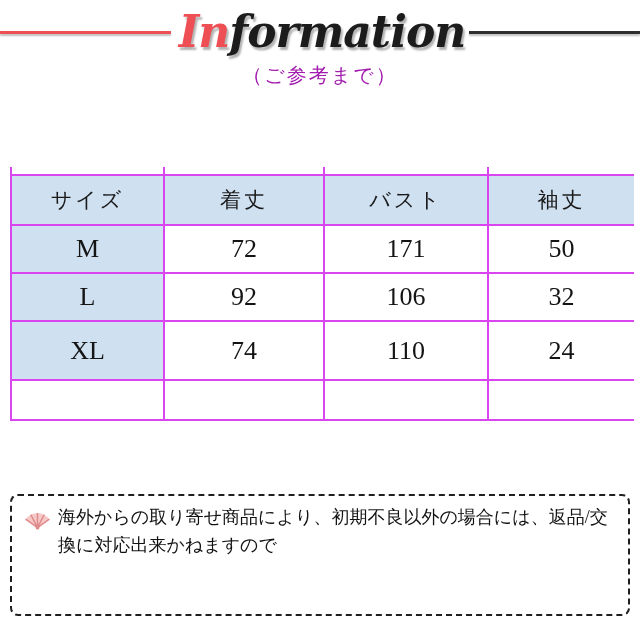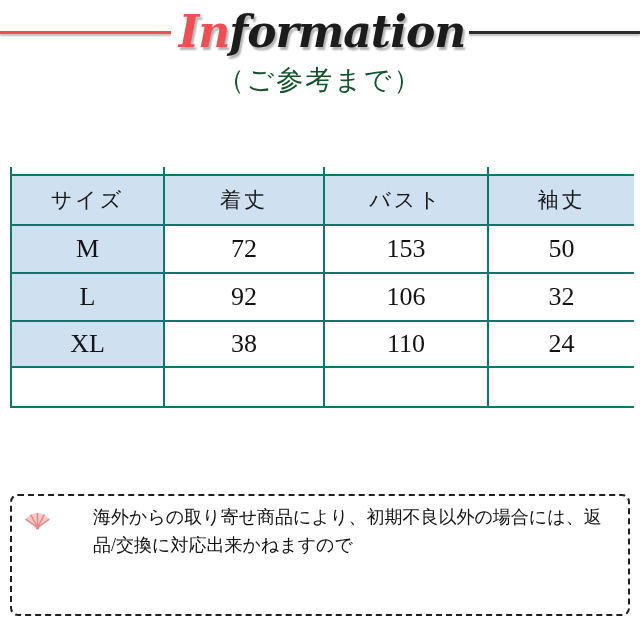--- a/index.html
+++ b/index.html
@@ -20,57 +20,57 @@
     font-style: italic; font-weight: 600;
     font-size: 44px; line-height: 52px;
     letter-spacing: -1px; color: #1c1c1c;
     text-shadow: 2px 3px 2px rgba(0,0,0,0.30);
     white-space: nowrap;
   }
   .title .accent { color: #ee4f55; }
 
   .subtitle {
     position: absolute; top: 62px; left: 0; width: 100%;
-    text-align: center; font-size: 27px; letter-spacing: 2px; color: #14532d;
+    text-align: center; font-size: 20px; letter-spacing: 2px; color: #a21caf;
   }
 
   
   .table-wrap {
     position: absolute; top: 167px; left: 10px;
     width: 624px; height: 263px; overflow: hidden;
   }
   table.size-table {
     border-collapse: collapse; table-layout: fixed; width: 624px;
   }
   .size-table td, .size-table th {
-    border: 2px solid #0f766e; text-align: center; vertical-align: middle;
+    border: 2px solid #d946ef; text-align: center; vertical-align: middle;
     font-weight: normal; overflow: hidden;
   }
   .size-table tr.stub-top td    { border-top: 0; height: 8px; }
   .size-table tr.stub-bottom td { height: 40px; }
   .size-table tr.head-row th {
     background: #cfe0f1; height: 50px;
     font-size: 21px; letter-spacing: 3px; color: #1a1a1a;
   }
   .size-table tr.data-row { height: 48px; }
-  .size-table tr.data-row.tall { height: 46px; }
+  .size-table tr.data-row.tall { height: 59px; }
   .size-table tr.data-row td { font-size: 26px; color: #141414; }
   .size-table tr.data-row td.size-col { background: #cfe0f1; }
 
   
   .notes-box {
     position: absolute; top: 494px; left: 10px; width: 620px; height: 122px;
     border: 2px dashed #1f1f1f; border-radius: 8px;
     padding: 7px 8px 6px 10px;
   }
   .note-item { position: relative; padding-left: 36px; margin-bottom: 1px; }
   .note-icon { position: absolute; left: 2px; top: 1px; width: 27px; height: 27px; }
   .note-text {
     font-size: 18px; line-height: 28px; color: #121212;
-    letter-spacing: 0; text-align: left; margin-left: 35px;
+    letter-spacing: 0; text-align: left;
   }
 </style>
 </head>
 <body>
 
 <div class="page">
 
   <div class="masthead">
     <div class="rule rule-left"></div>
     <div class="title"><span class="accent">In</span><span>formation</span></div>
@@ -96,32 +96,32 @@
       </tr>
       <tr class="head-row">
         <th>サイズ</th>
         <th>着丈</th>
         <th>バスト</th>
         <th>袖丈</th>
       </tr>
       <tr class="data-row">
         <td class="size-col">M</td>
         <td>72</td>
-        <td>153</td>
+        <td>171</td>
         <td>50</td>
       </tr>
       <tr class="data-row">
         <td class="size-col">L</td>
         <td>92</td>
         <td>106</td>
         <td>32</td>
       </tr>
       <tr class="data-row tall">
         <td class="size-col">XL</td>
-        <td>38</td>
+        <td>74</td>
         <td>110</td>
         <td>24</td>
       </tr>
       <tr class="stub-bottom">
         <td></td>
             <td></td>
             <td></td>
             <td></td>
       </tr>
     </tbody>

